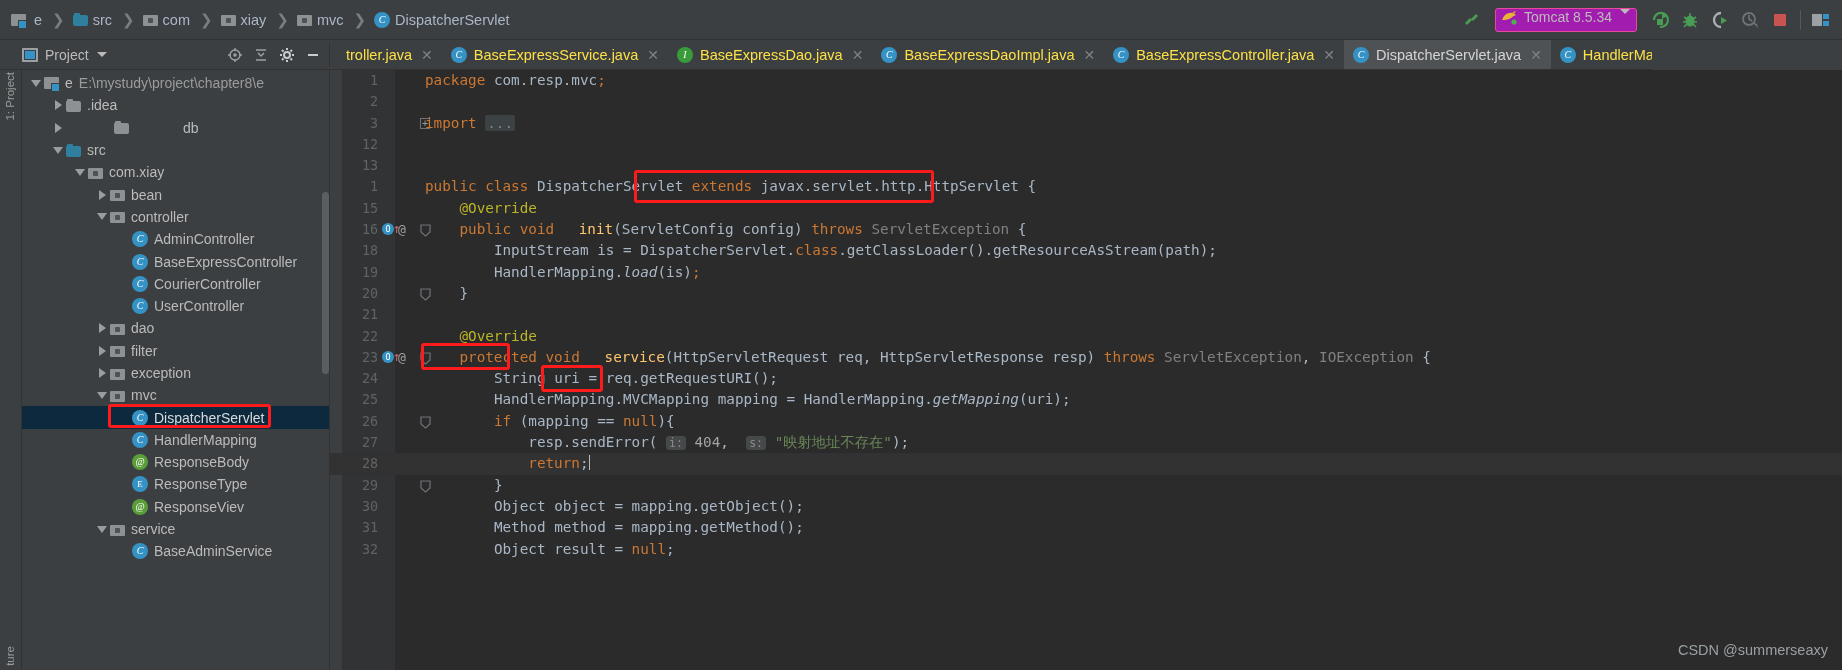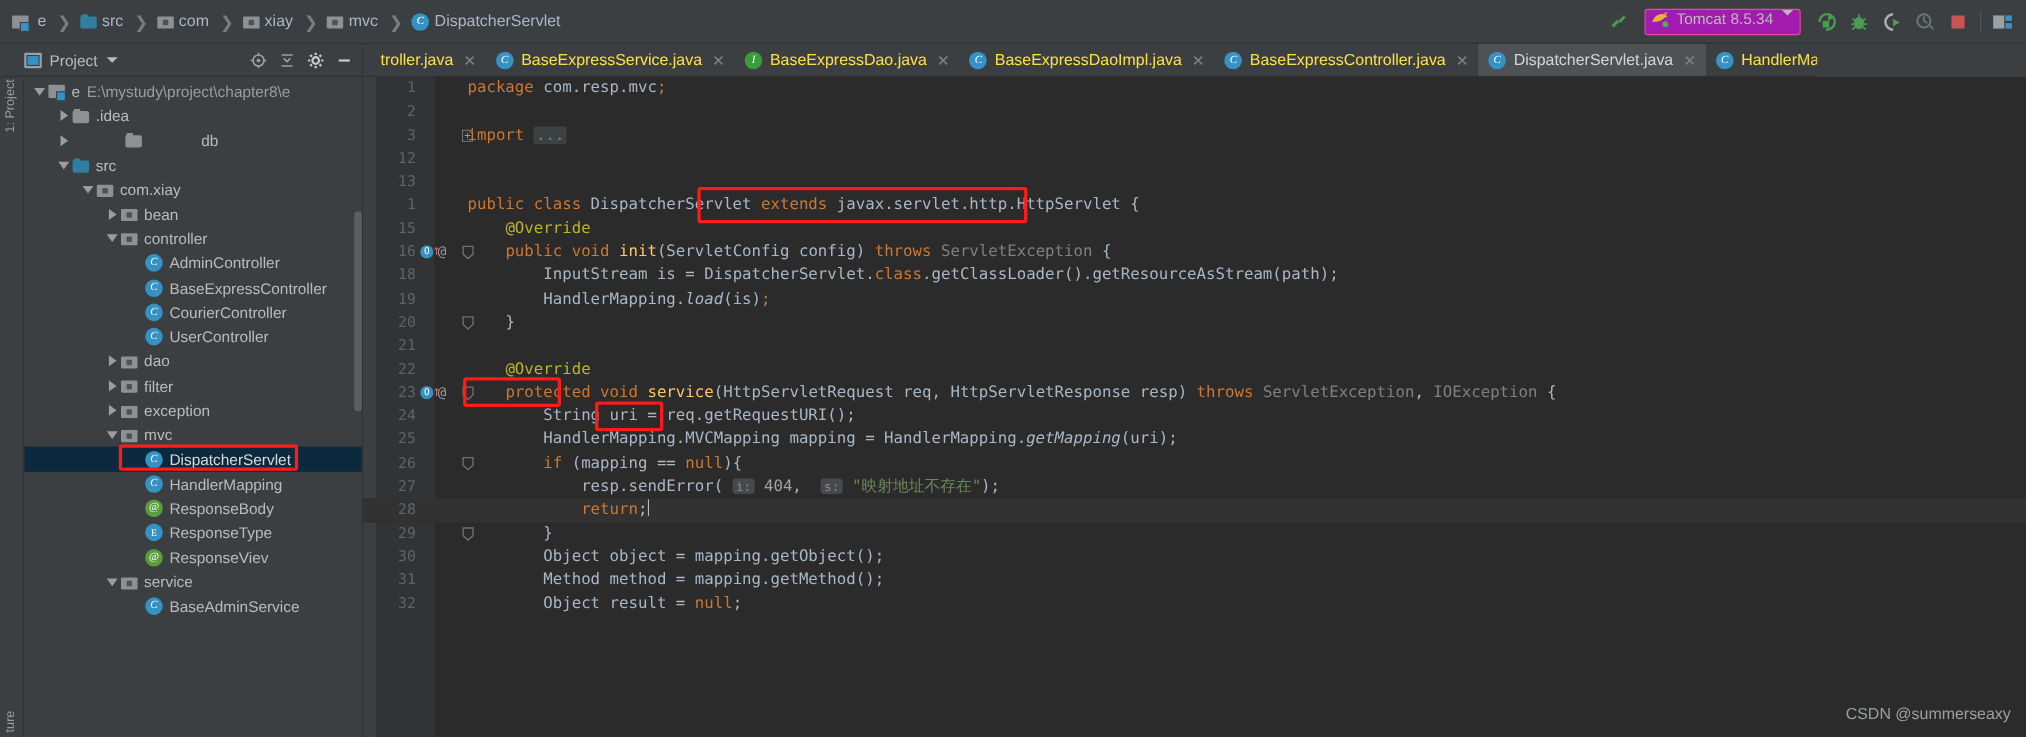--- a/index.html
+++ b/index.html
@@ -179,21 +179,21 @@
     text-align: center; font-family: "DejaVu Sans Mono", monospace;
   }
   .fold-nobox { position: absolute; left: 90px; top: 3px; color: #7b7f82; font-size: 13px; }
   .ctext { position: absolute; left: 95px; }
 
   
   .kw { color: #cc7832; }
   .pl { color: #a9b7c6; }
   .str { color: #6a8759; }
   .num { color: #a3a3a3; }
-  .mth { color: #ffc66d; }
+  .mth { color: #ffc66d; margin-left: 16px; }
   .mthi { color: #a9b7c6; font-style: italic; }
   .anno2 { color: #bbb529; }
   .dim2 { color: #808080; }
   .fold-ph { background: #3c4143; color: #808080; padding: 0 2px; border-radius: 2px; }
   .hint {
     background: #45494a; color: #8c8c8c; font-size: 11.5px; border-radius: 3px;
     padding: 0 3px; font-family: "DejaVu Sans Mono", monospace;
   }
   .caret-bar {
     display: inline-block; width: 1.5px; height: 15px; background: #bbbbbb;

